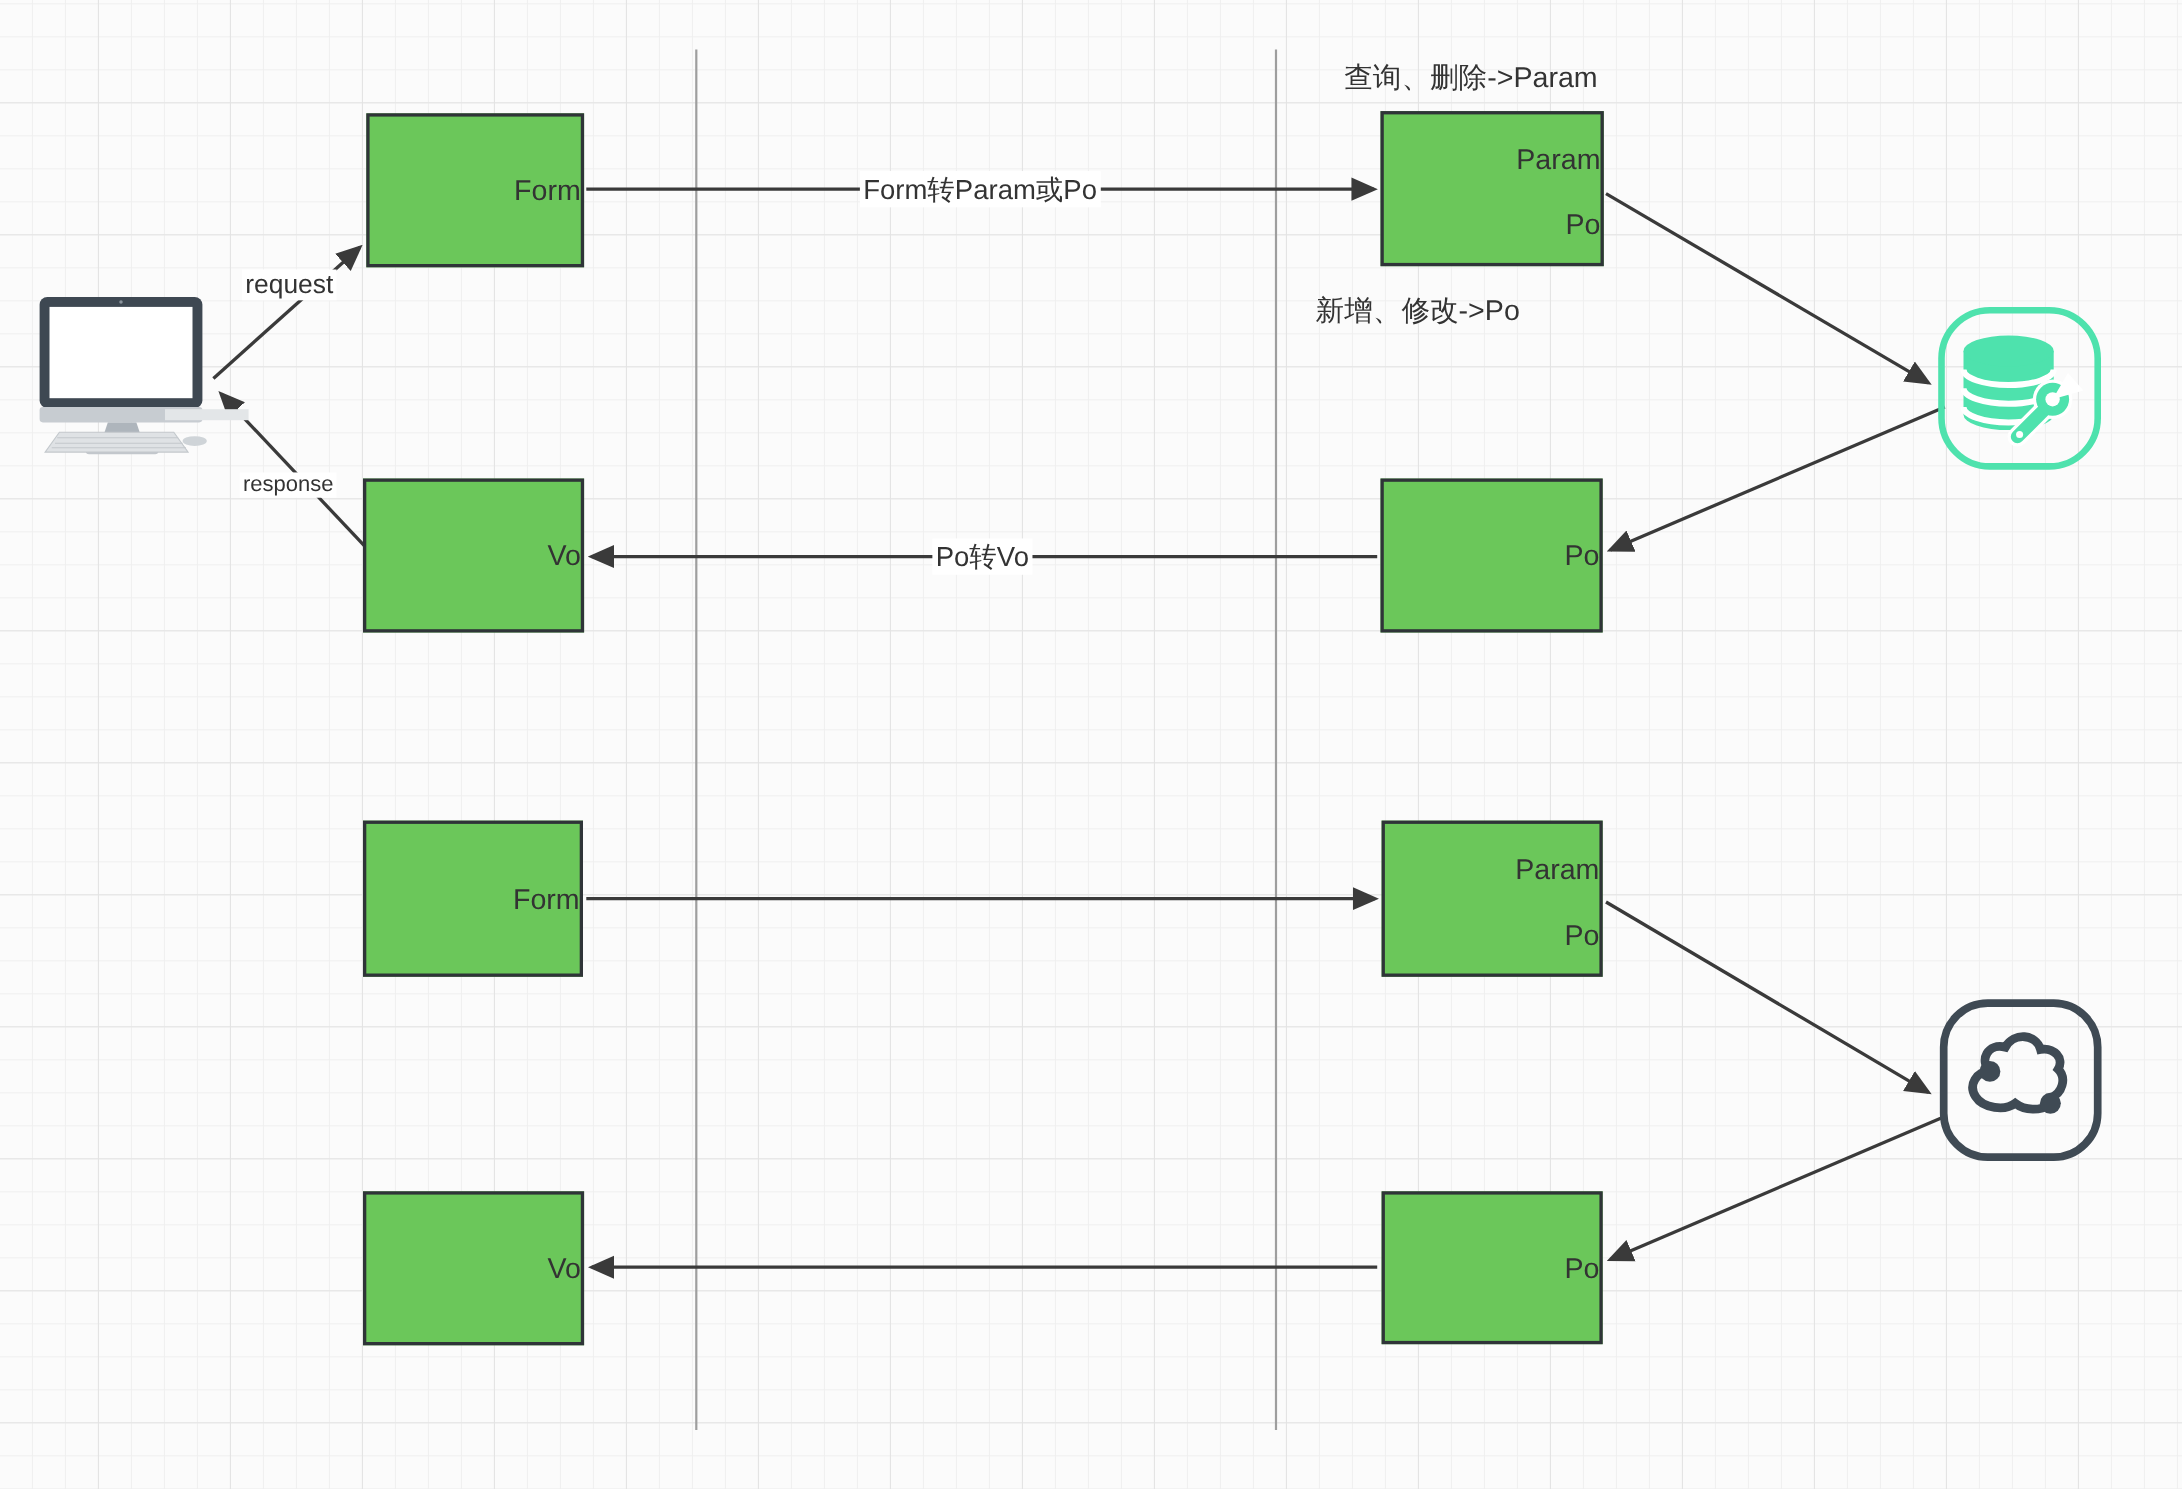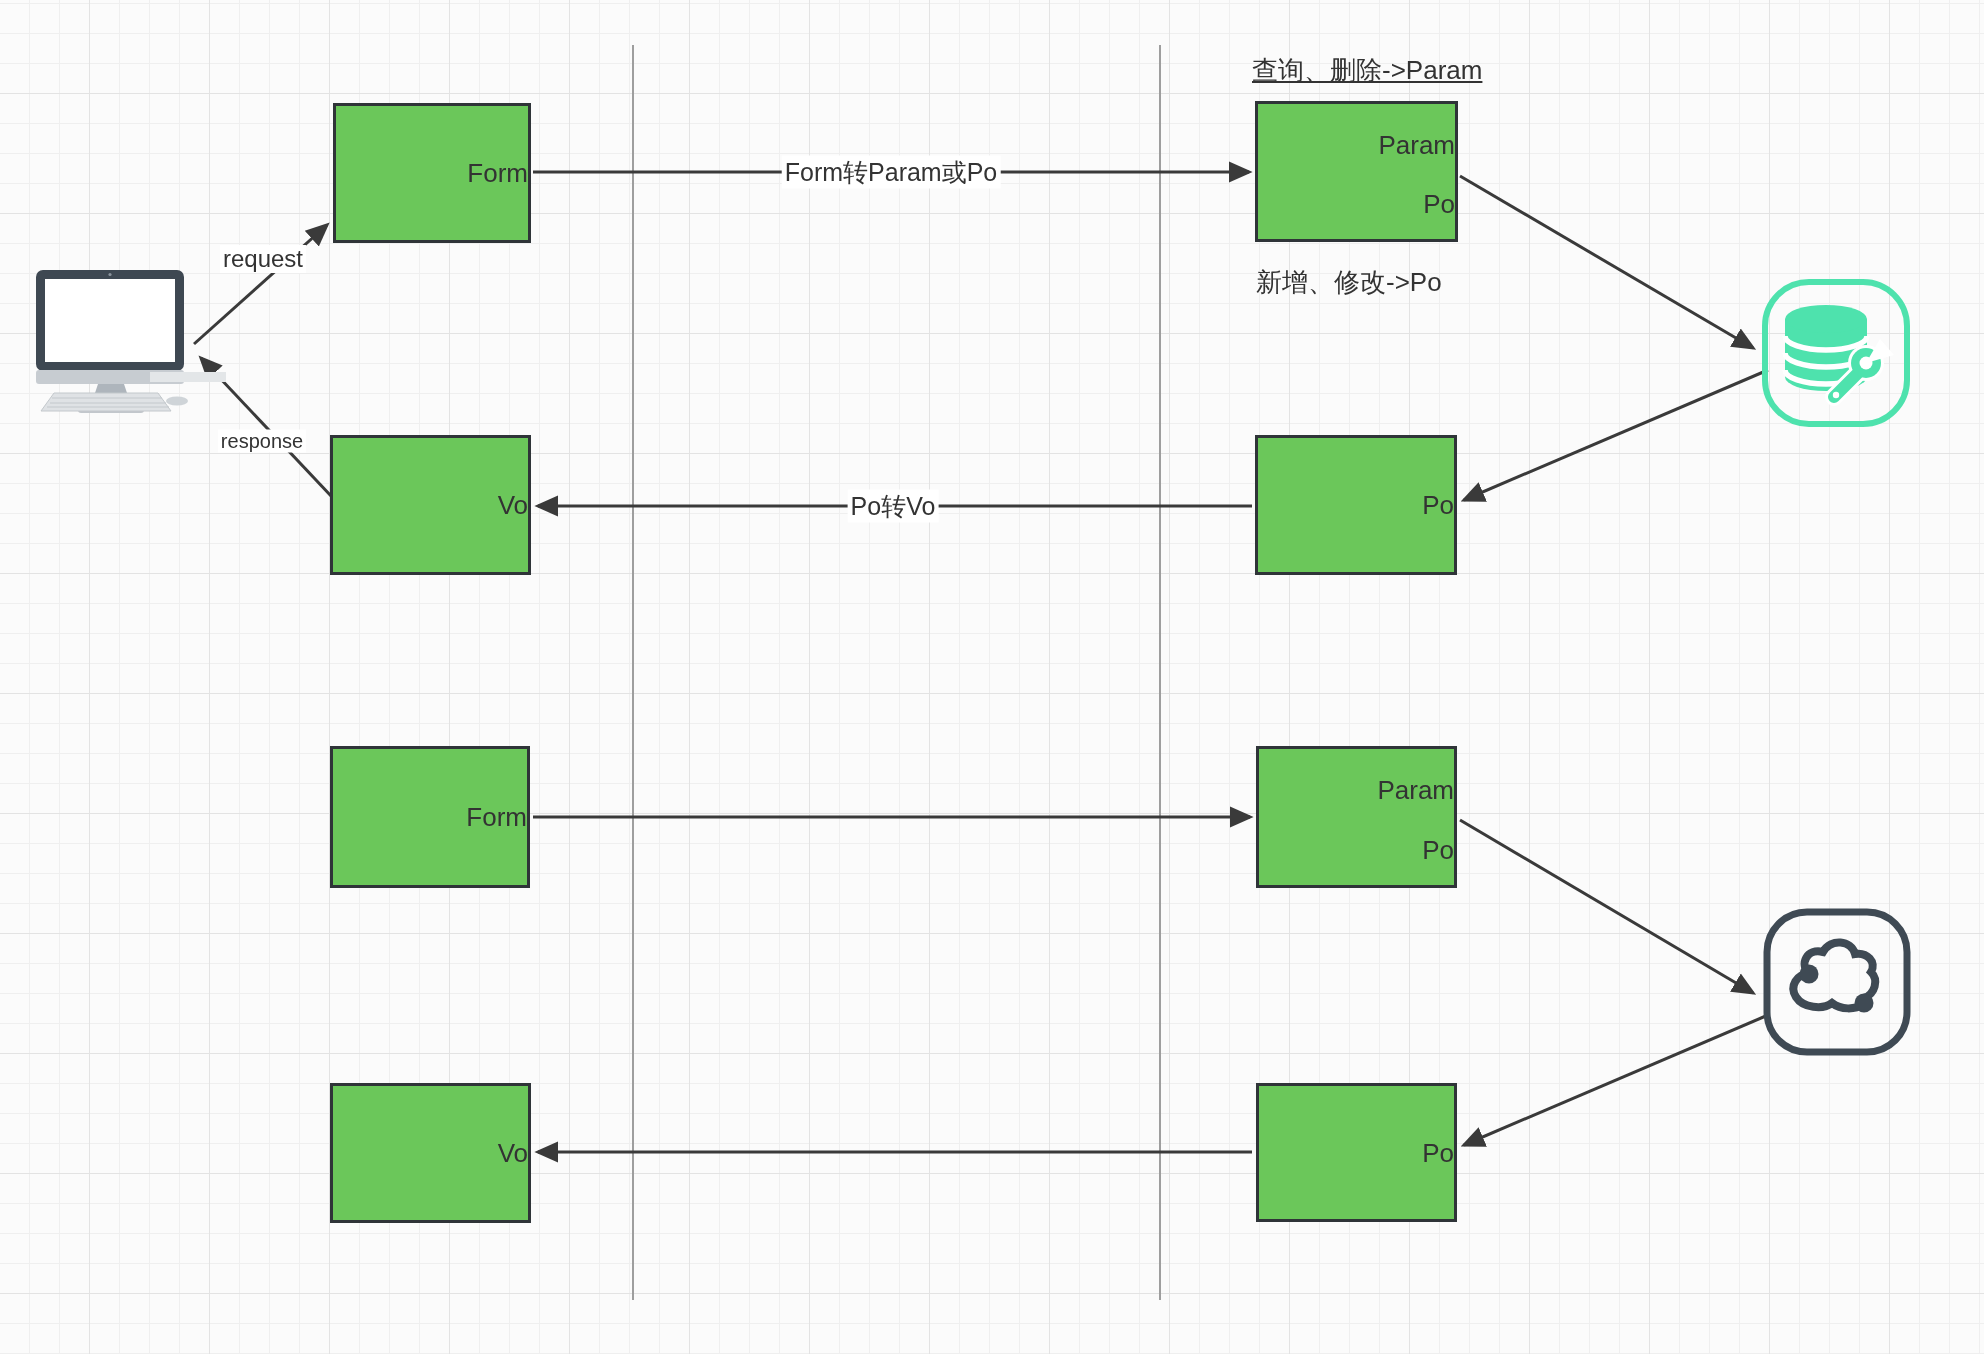--- a/index.html
+++ b/index.html
@@ -145,16 +145,16 @@
 
   <div class="node" style="left:1256px;top:1083px;width:201px;height:139px;">
     <span>Po</span>
   </div>
 
   <div class="edge-label" style="left:263px;top:259px;font-size:24px;">request</div>
   <div class="edge-label" style="left:262px;top:429px;font-size:20px;margin-top:12px;">response</div>
   <div class="edge-label" style="left:891px;top:172px;">Form转Param或Po</div>
   <div class="edge-label" style="left:893px;top:506px;text-align:right;">Po转Vo</div>
 
-  <div class="free-label" style="left:1252px;top:53px;text-decoration:underline;">查询、删除-&gt;Param</div>
-  <div class="free-label" style="left:1256px;top:265px;">新增、修改-&gt;Po</div>
+  <div class="free-label" style="left:1222px;top:53px;">查询、删除-&gt;Param</div>
+  <div class="free-label" style="left:1196px;top:265px;">新增、修改-&gt;Po</div>
 
 </div>
 
 </body></html>

